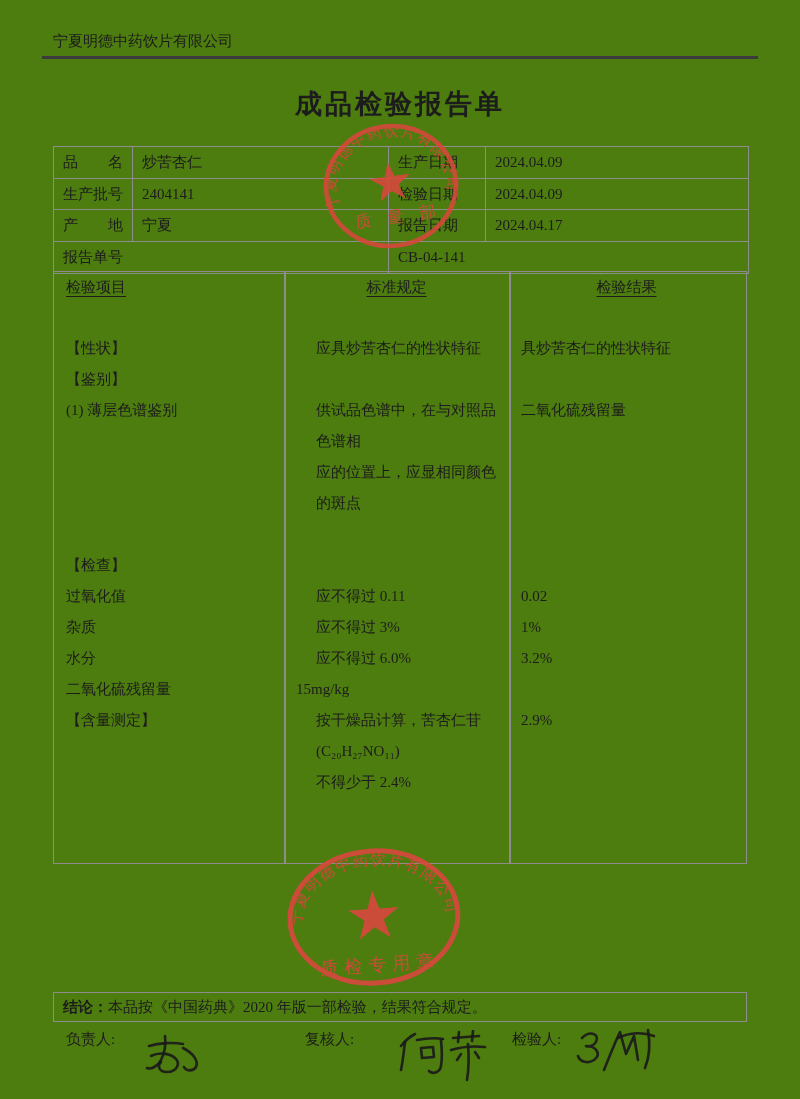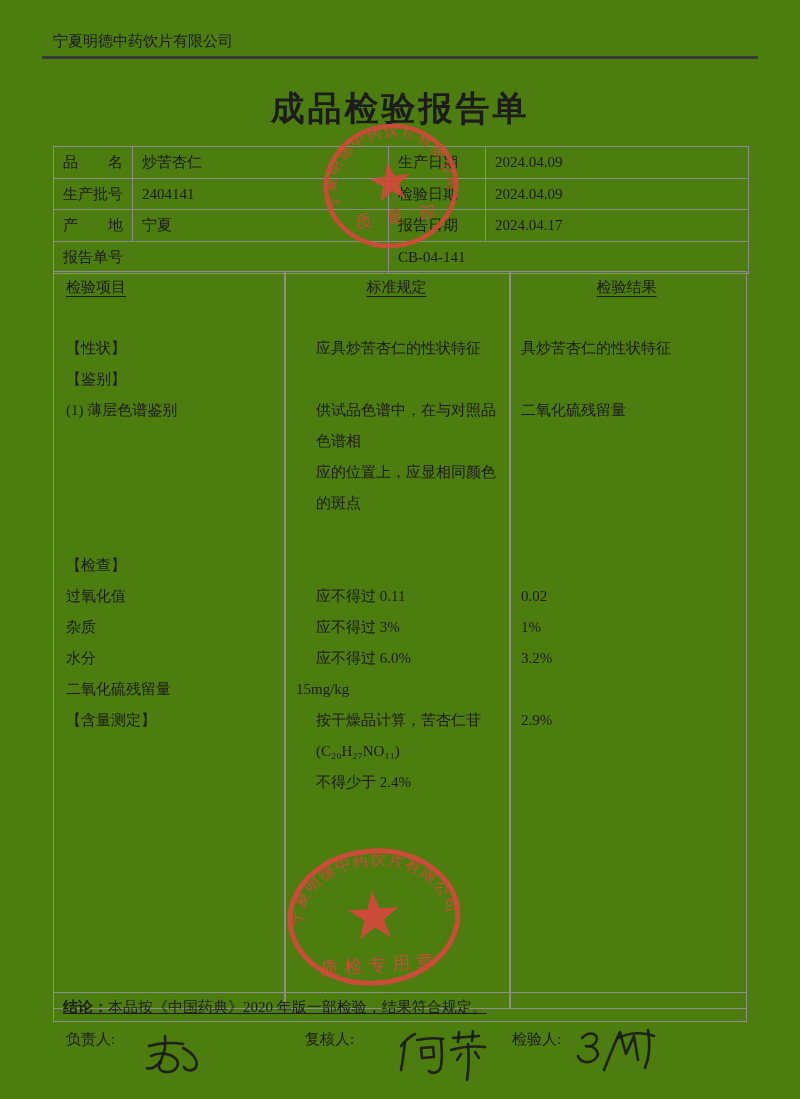--- a/index.html
+++ b/index.html
@@ -3,45 +3,45 @@
 <meta charset="utf-8">
 <style>
   html,body{margin:0;padding:0;background:#ffffff;}
   .page{
     position:relative;width:800px;height:1099px;background:#4d7c0f;overflow:hidden;
     font-family:"Liberation Serif","DejaVu Serif",serif;color:#1c1c1c;
   }
   
   .hdr{position:absolute;top:32px;left:53px;width:694px;display:flex;justify-content:space-between;font-size:15px;}
   .hdr-rule{position:absolute;top:56px;left:42px;width:716px;height:3px;background:#3c3c3c;}
-  .title{position:absolute;top:86px;left:0;width:100%;text-align:center;font-size:34px;font-weight:bold;letter-spacing:3px;}
+  .title{position:absolute;top:86px;left:0;width:100%;text-align:center;font-size:27px;font-weight:bold;letter-spacing:3px;}
   
   .info{position:absolute;top:146px;left:53px;width:694px;border:1.6px solid #8d8d8d;
         display:grid;grid-template-columns:79px 256px 97px 262px;grid-template-rows:32px 31px 32px 31px;font-size:15px;}
   .info>div{border-right:1.6px solid #8d8d8d;border-bottom:1.6px solid #8d8d8d;display:flex;align-items:center;padding-left:9px;box-sizing:border-box;}
   .info>div.last-col{border-right:none;}
   .info>div.last-row{border-bottom:none;}
   .info .span2{grid-column:span 2;}
   
-  .main{position:absolute;top:271px;left:53px;width:694px;height:738px;border:1.6px solid #8d8d8d;box-sizing:border-box;font-size:15px;}
+  .main{position:absolute;top:271px;left:53px;width:694px;height:593px;border:1.6px solid #8d8d8d;box-sizing:border-box;font-size:15px;}
   .vline{position:absolute;top:0;bottom:0;width:1.6px;background:#8d8d8d;}
   .vline.v1{left:230px;} .vline.v2{left:455px;}
   .mhead,.mrow{display:grid;grid-template-columns:230px 225px 235px;}
   .mhead{height:30px;align-items:center;}
   .mhead span{text-decoration:underline;text-underline-offset:4px;}
   .mhead .h1{padding-left:12px;}
   .mhead .h2,.mhead .h3{text-align:center;}
   .mrow{line-height:31px;min-height:31px;}
   .mrow>div{white-space:pre-line;box-sizing:border-box;}
   .mrow .c1{padding-left:12px;}
   .mrow .c2{padding-left:8px;margin-left:24px;}
   .mrow .c3{padding-left:12px;}
   
   .concl{position:absolute;top:992px;left:53px;width:694px;height:30px;border:1.6px solid #8d8d8d;box-sizing:border-box;
-         display:flex;align-items:center;padding-left:9px;font-size:15px;text-decoration:underline;}
+         display:flex;align-items:center;padding-left:9px;font-size:15px;}
   .concl .lbl{font-weight:bold;}
   
   .sigrow{position:absolute;top:1028px;left:64px;width:694px;height:60px;font-size:15px;}
   .siggrp{position:absolute;top:0;}
   .siggrp .slbl{position:absolute;top:2px;left:0;white-space:nowrap;}
   .siggrp svg{position:absolute;}
   .g1{left:2px;} .g2{left:241px;} .g3{left:448px;}
   .sigpath{fill:none;stroke:#1a1a1a;stroke-width:2.6;stroke-linecap:round;stroke-linejoin:round;opacity:.92;}
   
   .stamp{position:absolute;}

